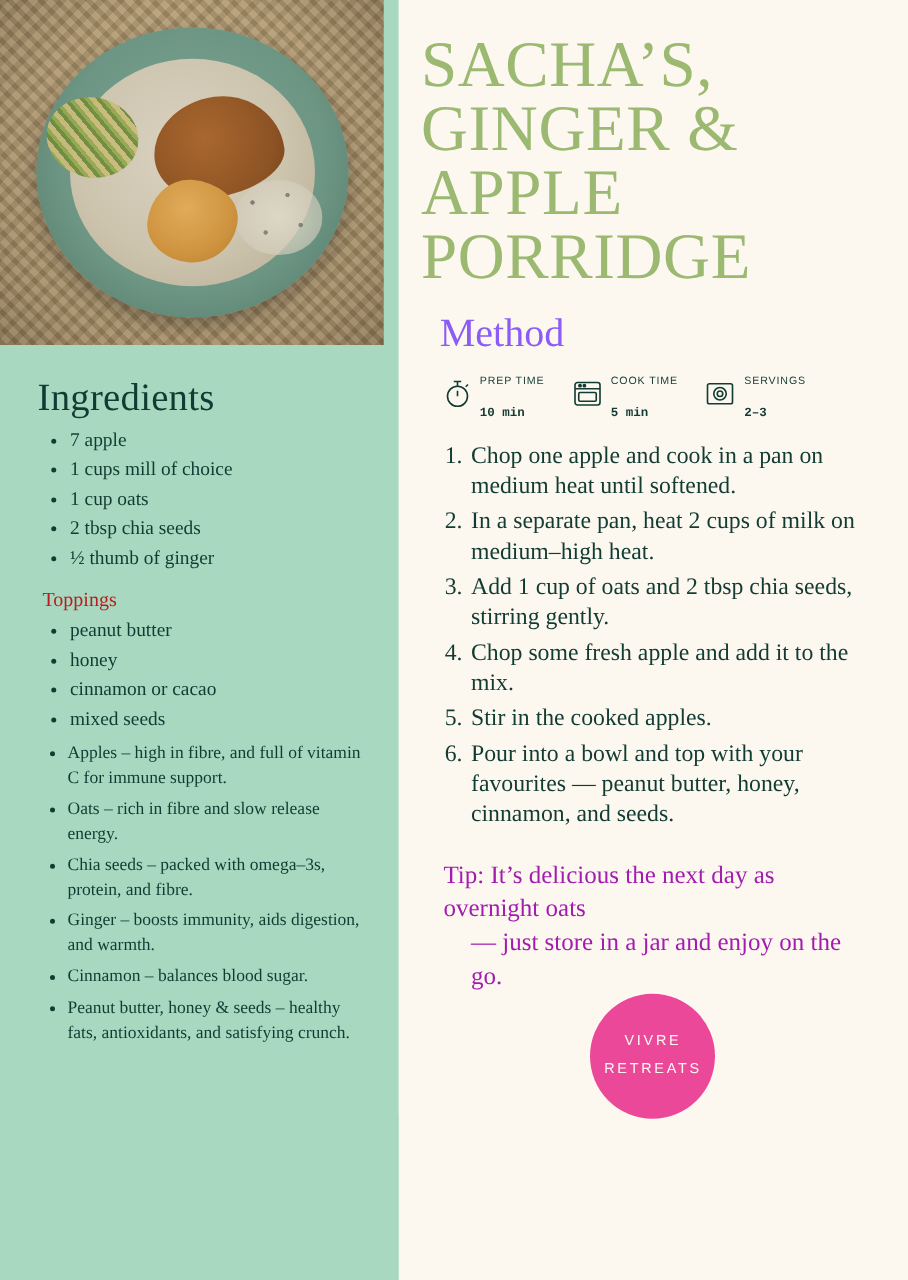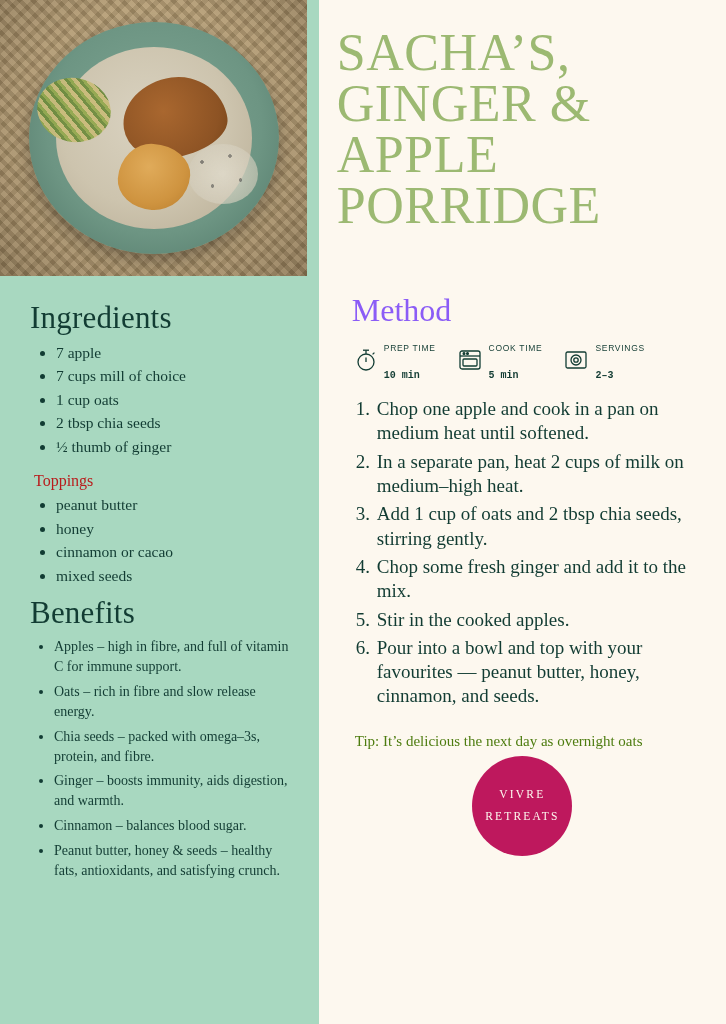--- a/index.html
+++ b/index.html
@@ -185,44 +185,44 @@
     color: #123c33;
   }
   ol.steps li {
     font-size: 19px;
     line-height: 1.28;
     margin-bottom: 4px;
     padding-left: 2px;
   }
   .tip {
     margin: 22px 14px 0 18px;
-    color: #4d7c0f;
-    font-size: 15px;
+    color: #a21caf;
+    font-size: 20px;
     line-height: 1.35;
     text-indent: 0;
   }
   .tip .tip-line2 { display: block; margin-left: 22px; }
 
   .badge-wrap {
     flex: 1;
     display: flex;
     align-items: flex-end;
     justify-content: center;
     padding-bottom: 36px;
   }
   .badge {
     width: 100px; height: 100px;
     border-radius: 50%;
-    background: #be185d;
+    background: #ec4899;
     display: flex;
     flex-direction: column;
     align-items: center;
     justify-content: center;
     color: #fdf8ef;
-    font-family: Liberation Serif, serif;
+    font-family: Liberation Sans, sans-serif;
     font-size: 11.5px;
     letter-spacing: 2.2px;
     line-height: 1.9;
   }
 </style>
 </head>
 <body>
 
 <div class="page">
 
@@ -236,35 +236,34 @@
       <div class="cinnamon"></div>
       <div class="chia"></div>
       <div class="pb"></div>
     </div>
 
     <div class="left-body">
       <h2 class="section-title ingredients-title">Ingredients</h2>
 
       <ul class="bullets">
         <li>7 apple</li>
-        <li>7 cups mill of choice</li>
+        <li>1 cups mill of choice</li>
         <li>1 cup oats</li>
         <li>2 tbsp chia seeds</li>
         <li>½ thumb of ginger</li>
       </ul>
 
       <div class="toppings-label">Toppings</div>
       <ul class="bullets">
         <li>peanut butter</li>
         <li>honey</li>
         <li>cinnamon or cacao</li>
         <li>mixed seeds</li>
       </ul>
 
-      <h2 class="section-title benefits-title">Benefits</h2>
       <ul class="bullets benefits-list">
         <li>Apples – high in fibre, and full of vitamin C for immune support.</li>
         <li>Oats – rich in fibre and slow release energy.</li>
         <li>Chia seeds – packed with omega–3s, protein, and fibre.</li>
         <li>Ginger – boosts immunity, aids digestion, and warmth.</li>
         <li>Cinnamon – balances blood sugar.</li>
         <li>Peanut butter, honey &amp; seeds – healthy fats, antioxidants, and satisfying crunch.</li>
       </ul>
     </div>
   </div>
@@ -325,27 +324,28 @@
             <span class="meta-value">2–3</span>
           </span>
         </div>
 
       </div>
 
       <ol class="steps">
         <li>Chop one apple and cook in a pan on medium heat until softened.</li>
         <li>In a separate pan, heat 2 cups of milk on medium–high heat.</li>
         <li>Add 1 cup of oats and 2 tbsp chia seeds, stirring gently.</li>
-        <li>Chop some fresh ginger and add it to the mix.</li>
+        <li>Chop some fresh apple and add it to the mix.</li>
         <li>Stir in the cooked apples.</li>
         <li>Pour into a bowl and top with your favourites — peanut butter, honey, cinnamon, and seeds.</li>
       </ol>
 
       <div class="tip">
         <span>Tip: It’s delicious the next day as overnight oats</span>
+        <span class="tip-line2">— just store in a jar and enjoy on the go.</span>
       </div>
     </div>
 
     <div class="badge-wrap">
       <div class="badge">
         <span>VIVRE</span>
         <span>RETREATS</span>
       </div>
     </div>
 

